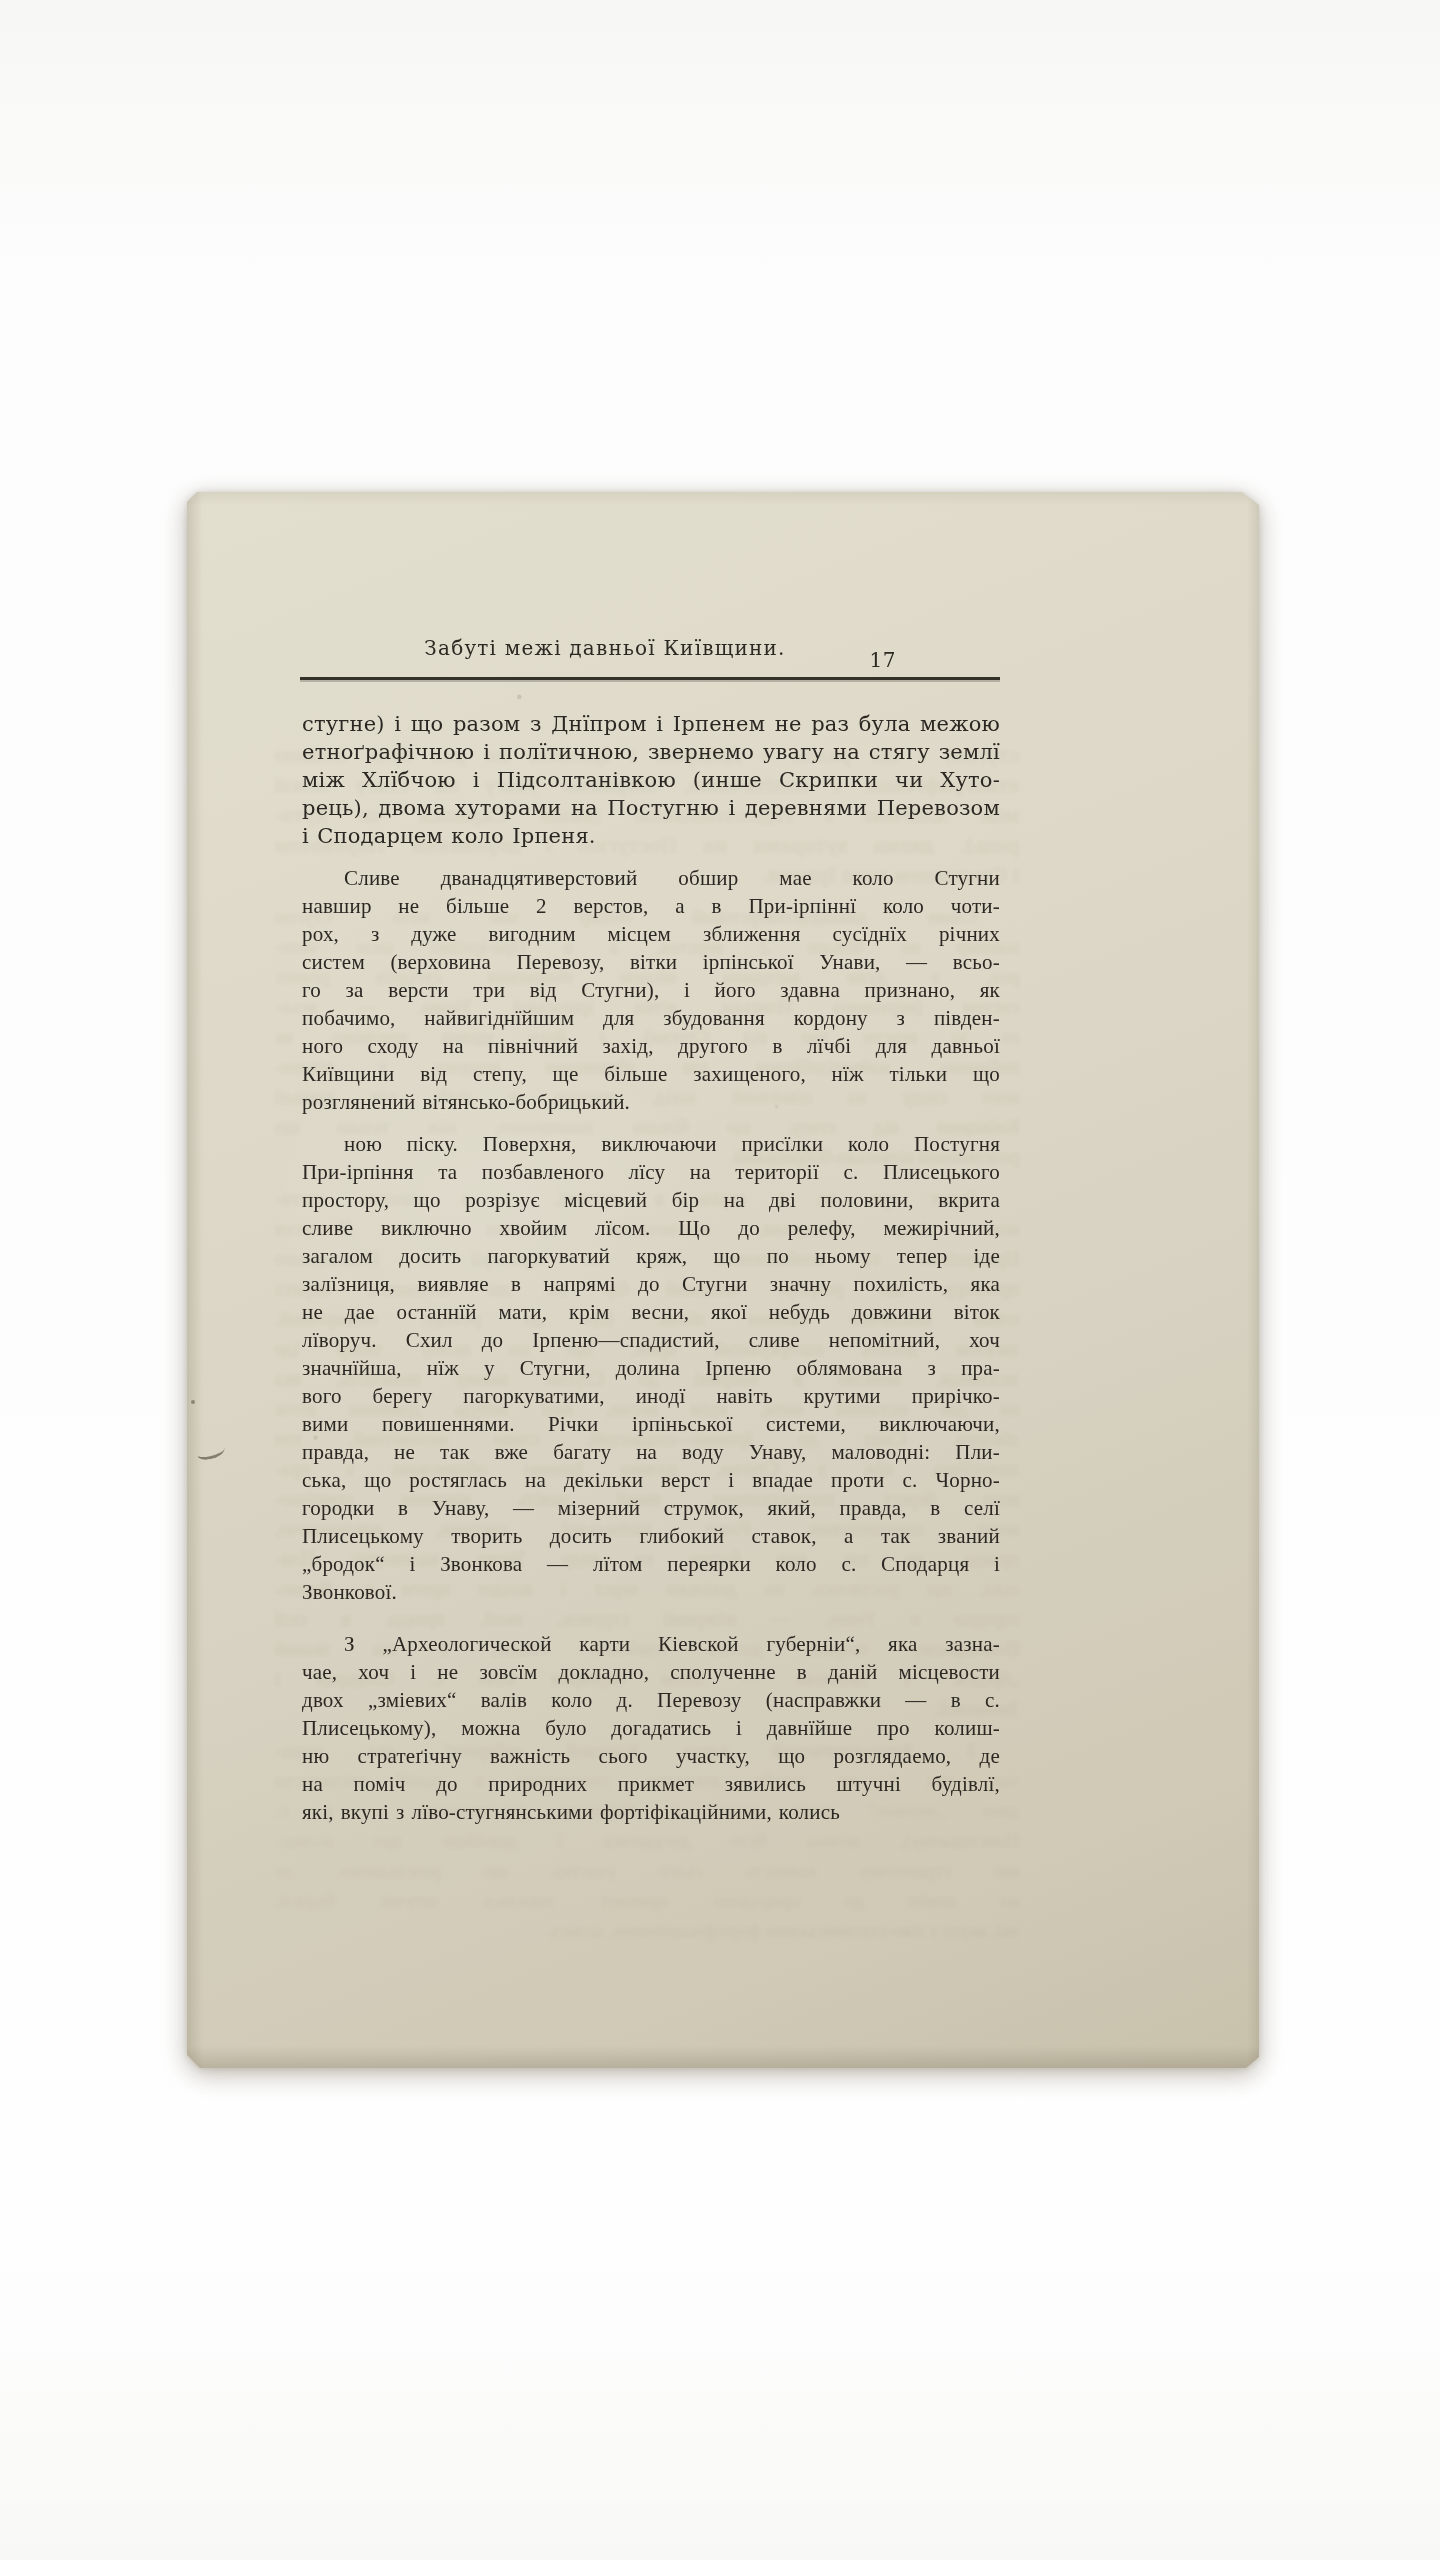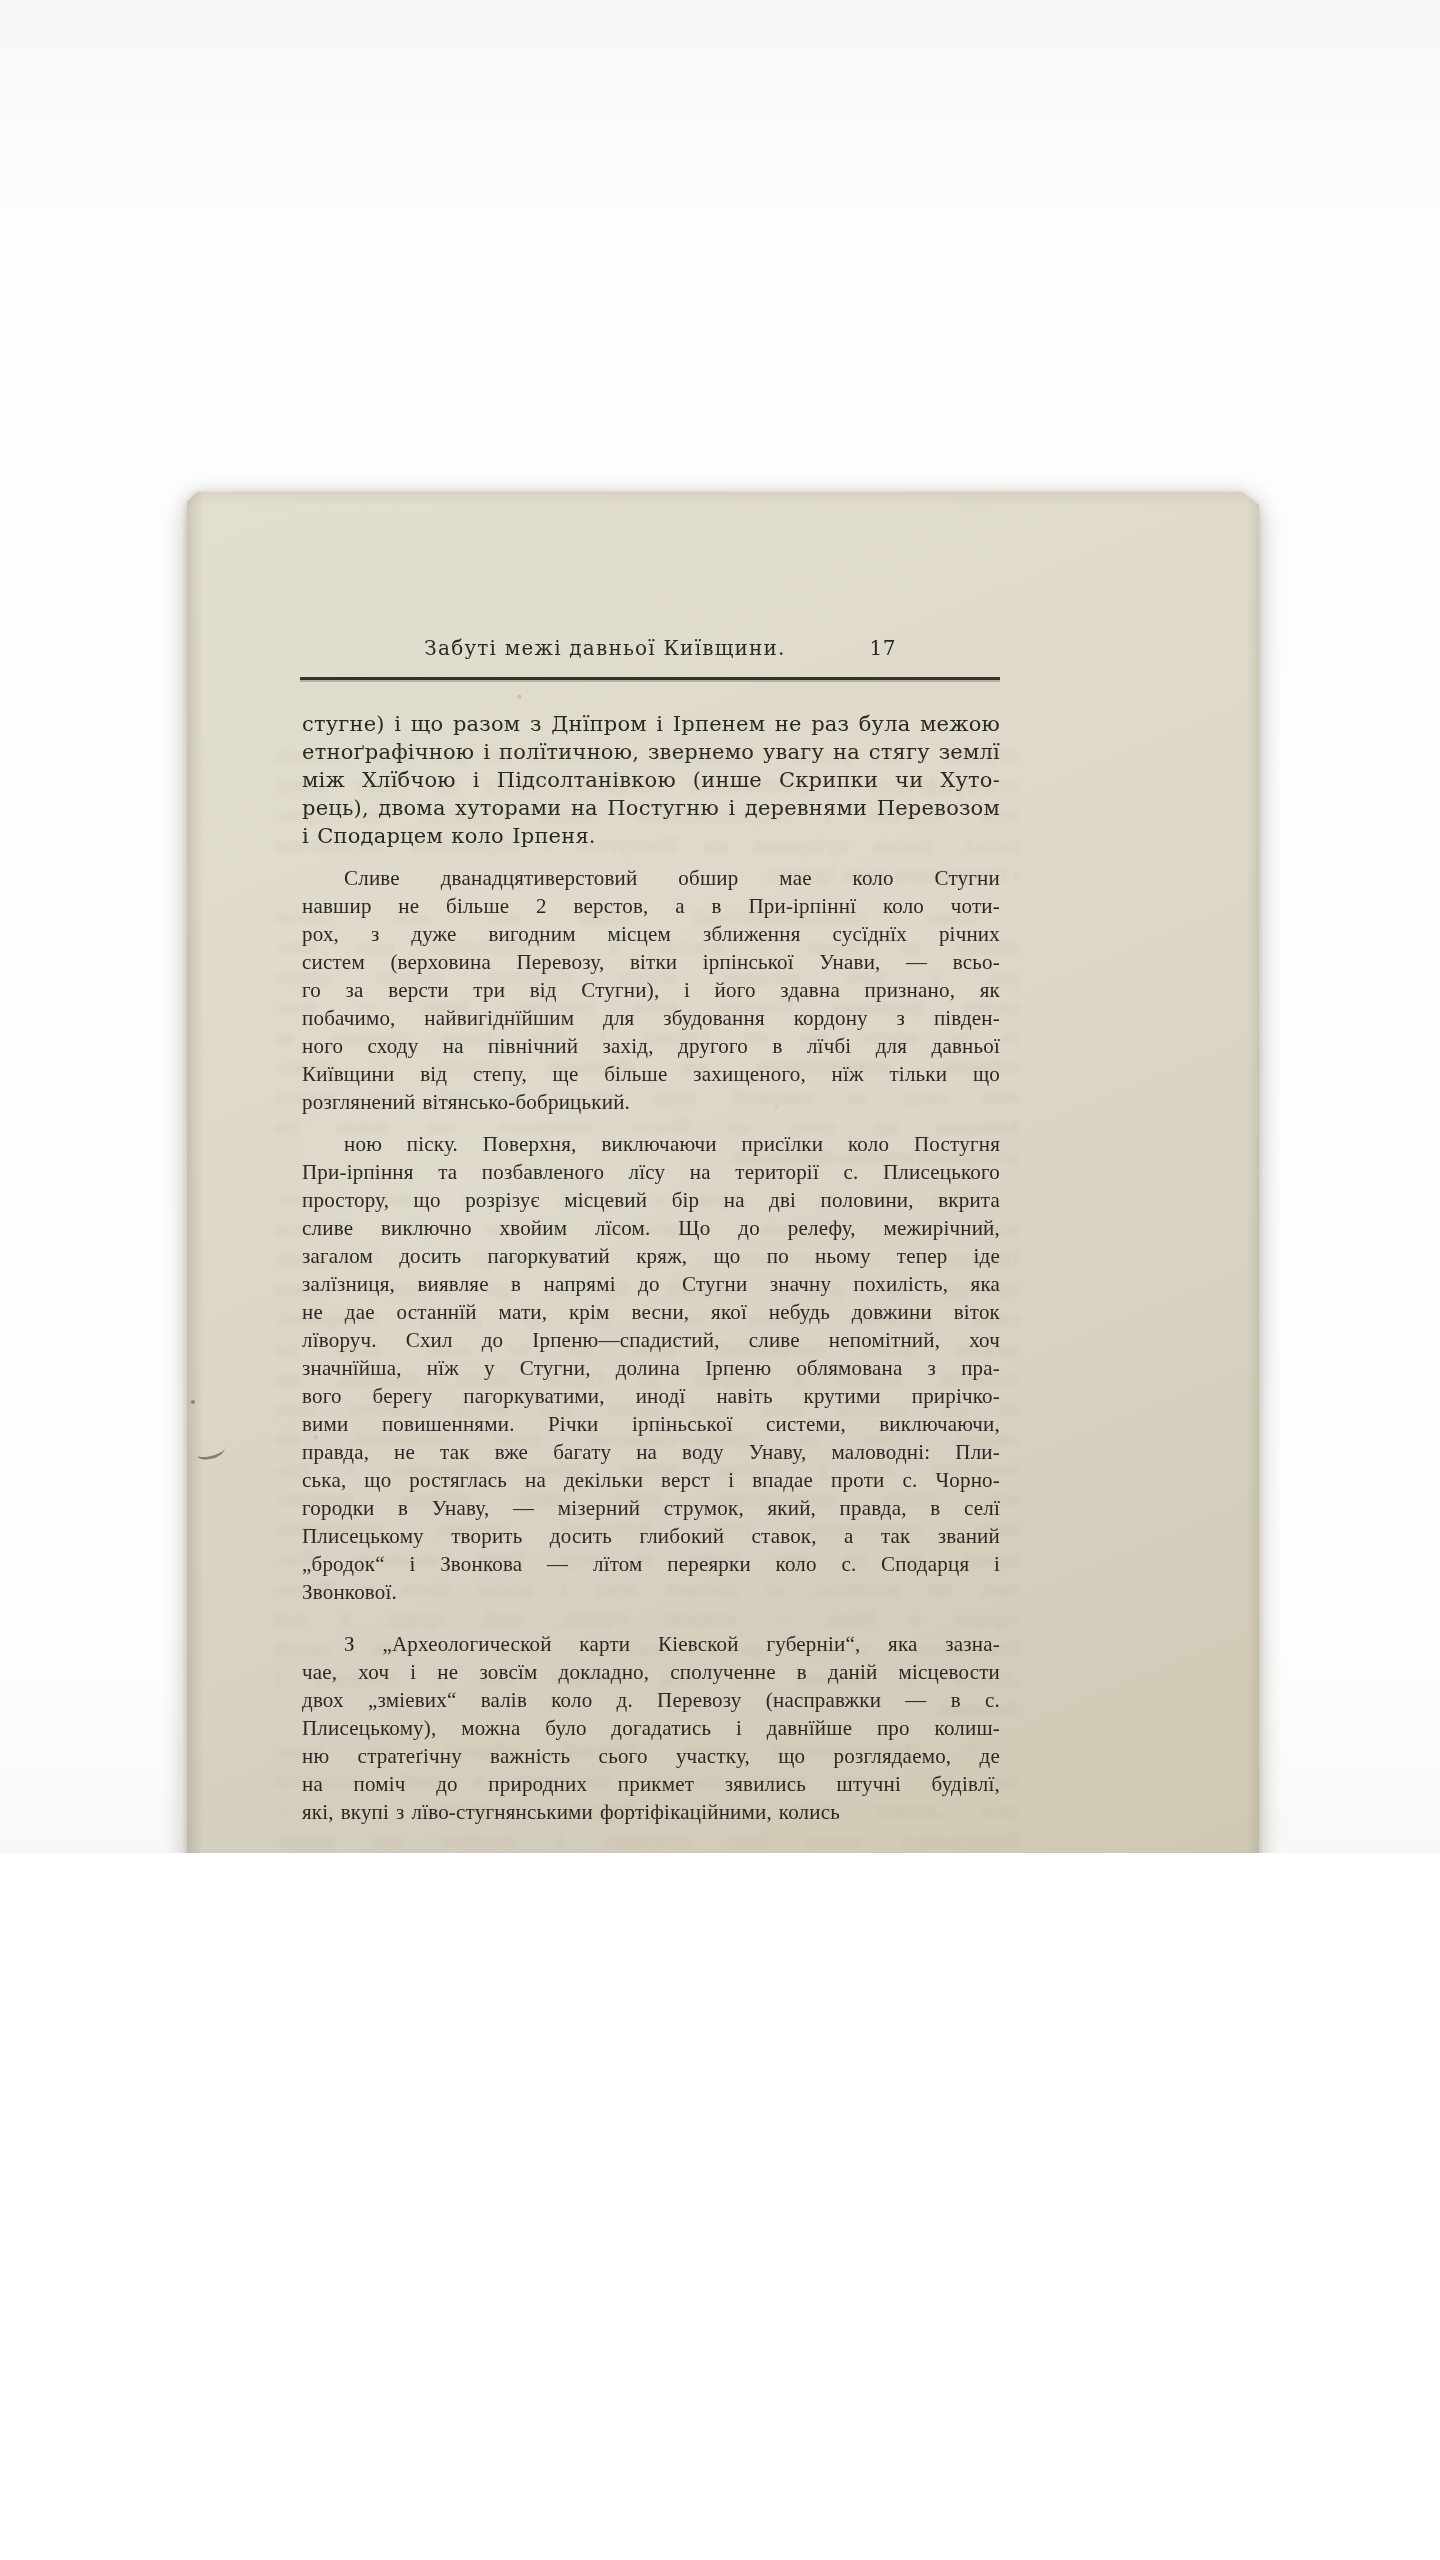--- a/index.html
+++ b/index.html
@@ -3,21 +3,21 @@
 <meta charset="utf-8">
 <style>
   html, body {
     margin: 0;
     padding: 0;
     background: #ffffff;
   }
   .canvas {
     position: relative;
     width: 1440px;
-    height: 1853px;
+    height: 2560px;
     overflow: hidden;
     background: linear-gradient(180deg, #f7f7f6 0%, #fdfdfd 12%, #fefefe 88%, #f8f8f7 100%);
     font-family: "DejaVu Serif", "Liberation Serif", serif;
   }
   .paper {
     position: absolute;
     left: 187px;
     top: 492px;
     width: 1072px;
     height: 1576px;
@@ -77,21 +77,21 @@
     font-size: 20px;
     letter-spacing: 1.2px;
   }
   .running-head .title {
     display: block;
     text-align: center;
     padding-right: 92px; 
   }
   .running-head .pageno {
     position: absolute;
-    top: 0;
+    top: 12px;
     right: 104px;
     letter-spacing: 0.5px;
   }
   .head-rule {
     position: absolute;
     top: 185px;
     left: 113px;
     width: 700px;
     height: 3px;
     background: #34302a;

